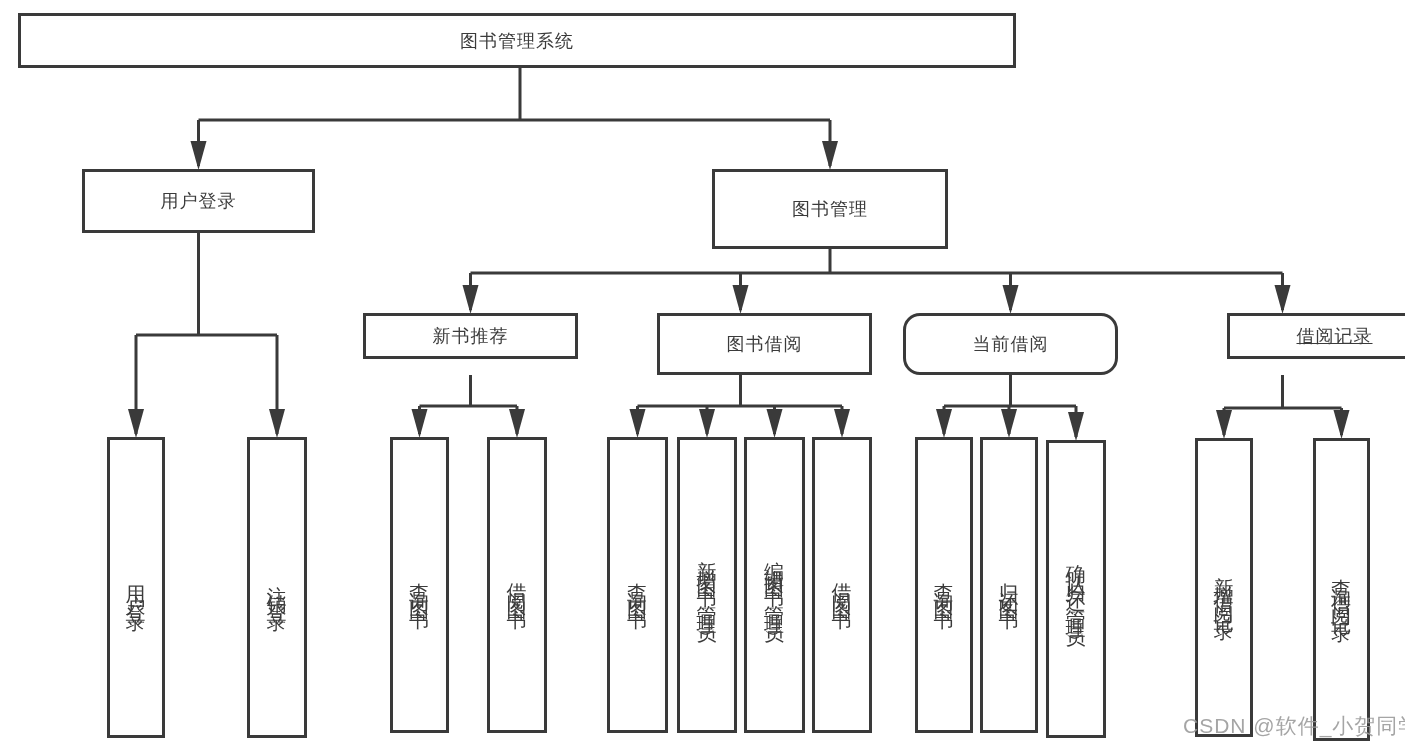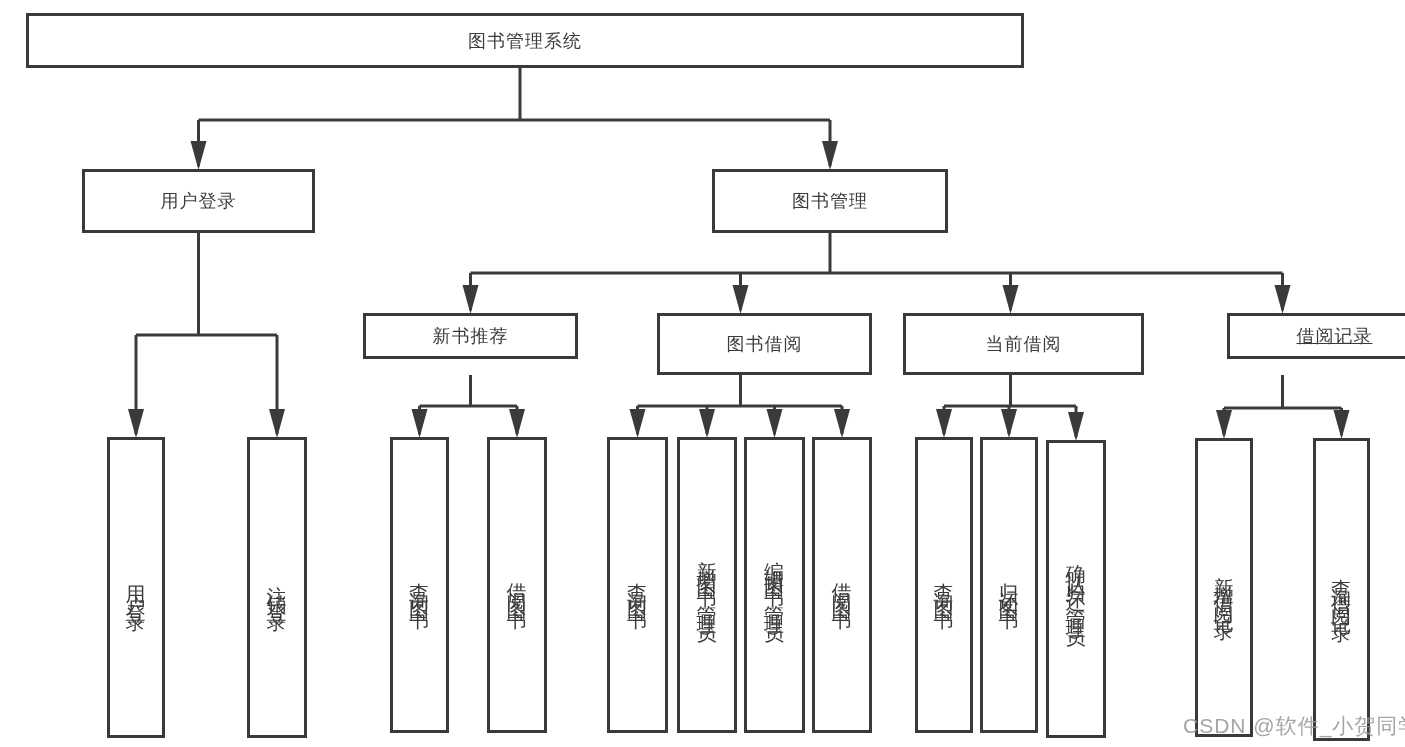--- a/index.html
+++ b/index.html
@@ -80,38 +80,38 @@
       <polygon points="699,409 715,409 707,438" fill="#3a3a3a"></polygon>
       <polygon points="766.5,409 782.5,409 774.5,438" fill="#3a3a3a"></polygon>
       <polygon points="834,409 850,409 842,438" fill="#3a3a3a"></polygon>
       <polygon points="936,409 952,409 944,438" fill="#3a3a3a"></polygon>
       <polygon points="1001,409 1017,409 1009,438" fill="#3a3a3a"></polygon>
       <polygon points="1068,412 1084,412 1076,441" fill="#3a3a3a"></polygon>
       <polygon points="1216,410 1232,410 1224,439" fill="#3a3a3a"></polygon>
       <polygon points="1333.5,410 1349.5,410 1341.5,439" fill="#3a3a3a"></polygon>
     </svg>
 
-  <div class="node h-node" style="left:26px; top:13px; width:998px; height:55px;">
+  <div class="node h-node" style="left:18px; top:13px; width:998px; height:55px;">
     <span>图书管理系统</span>
   </div>
 
   <div class="node h-node" style="left:82px; top:169px; width:233px; height:64px;">
     <span>用户登录</span>
   </div>
-  <div class="node h-node" style="left:712px; top:169px; width:236px; height:64px;">
+  <div class="node h-node" style="left:712px; top:169px; width:236px; height:80px;">
     <span>图书管理</span>
   </div>
 
   <div class="node h-node" style="left:363px; top:313px; width:215px; height:46px;">
     <span>新书推荐</span>
   </div>
   <div class="node h-node" style="left:633px; top:313px; width:215px; height:62px;margin-left:24px;">
     <span>图书借阅</span>
   </div>
-  <div class="node h-node" style="left:903px; top:313px; width:241px; height:62px;">
+  <div class="node h-node" style="left:903px; top:313px; width:215px; height:62px;border-radius:17px;">
     <span>当前借阅</span>
   </div>
   <div class="node h-node" style="left:1227px; top:313px; width:215px; height:46px;text-decoration:underline;">
     <span>借阅记录</span>
   </div>
 
   <div class="node v-node" style="left:107px; top:437px; width:58px; height:301px;">
     <span class="v-text">用户登录</span>
   </div>
   <div class="node v-node" style="left:247px; top:437px; width:60px; height:301px;">

